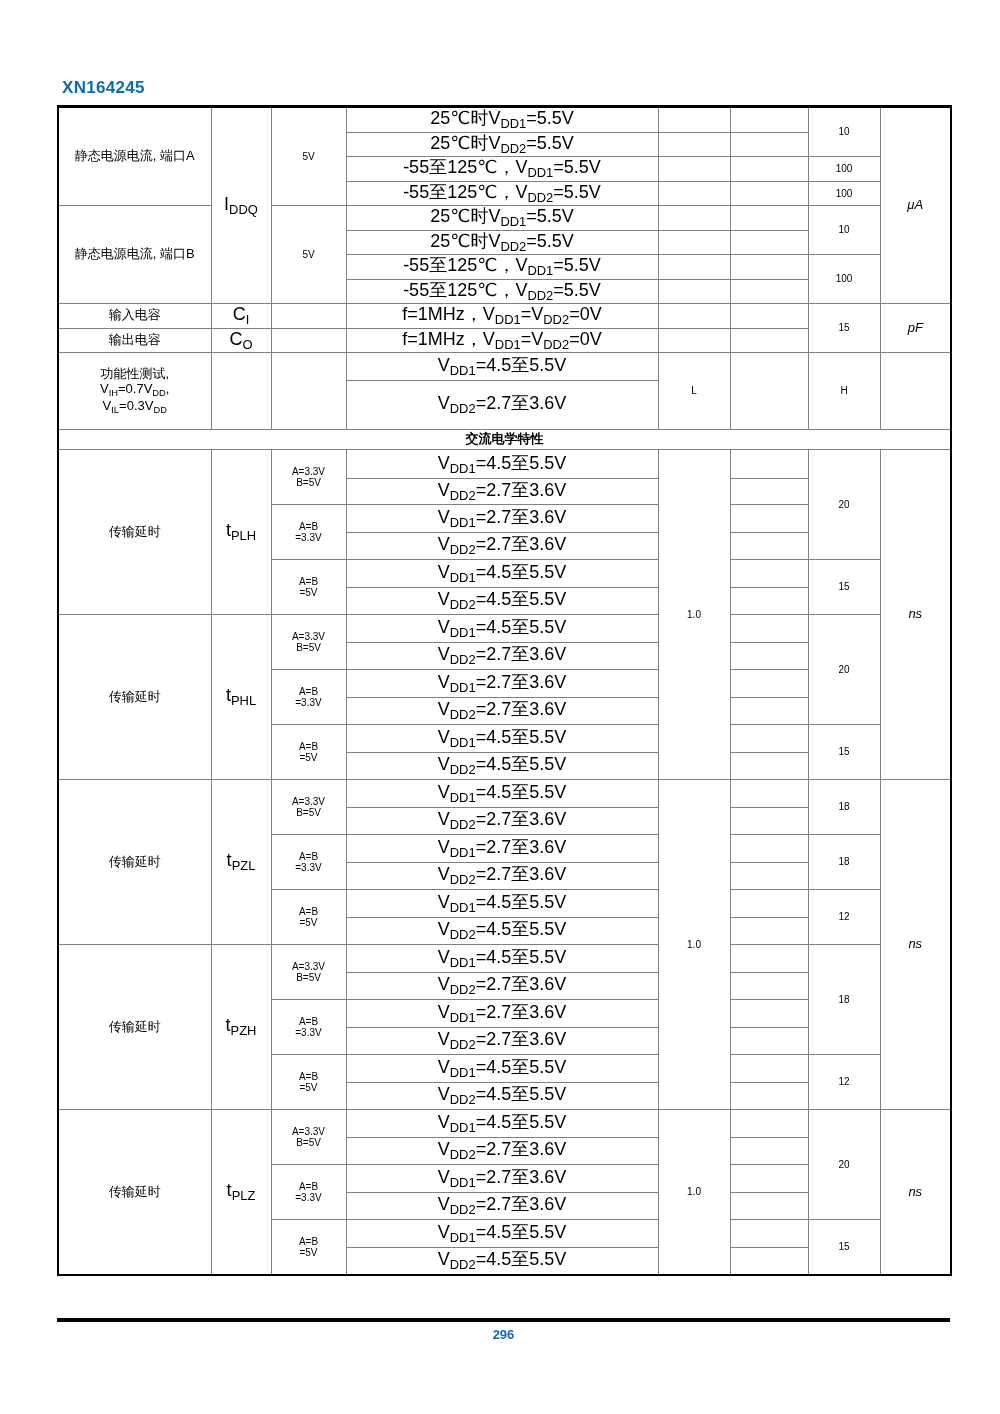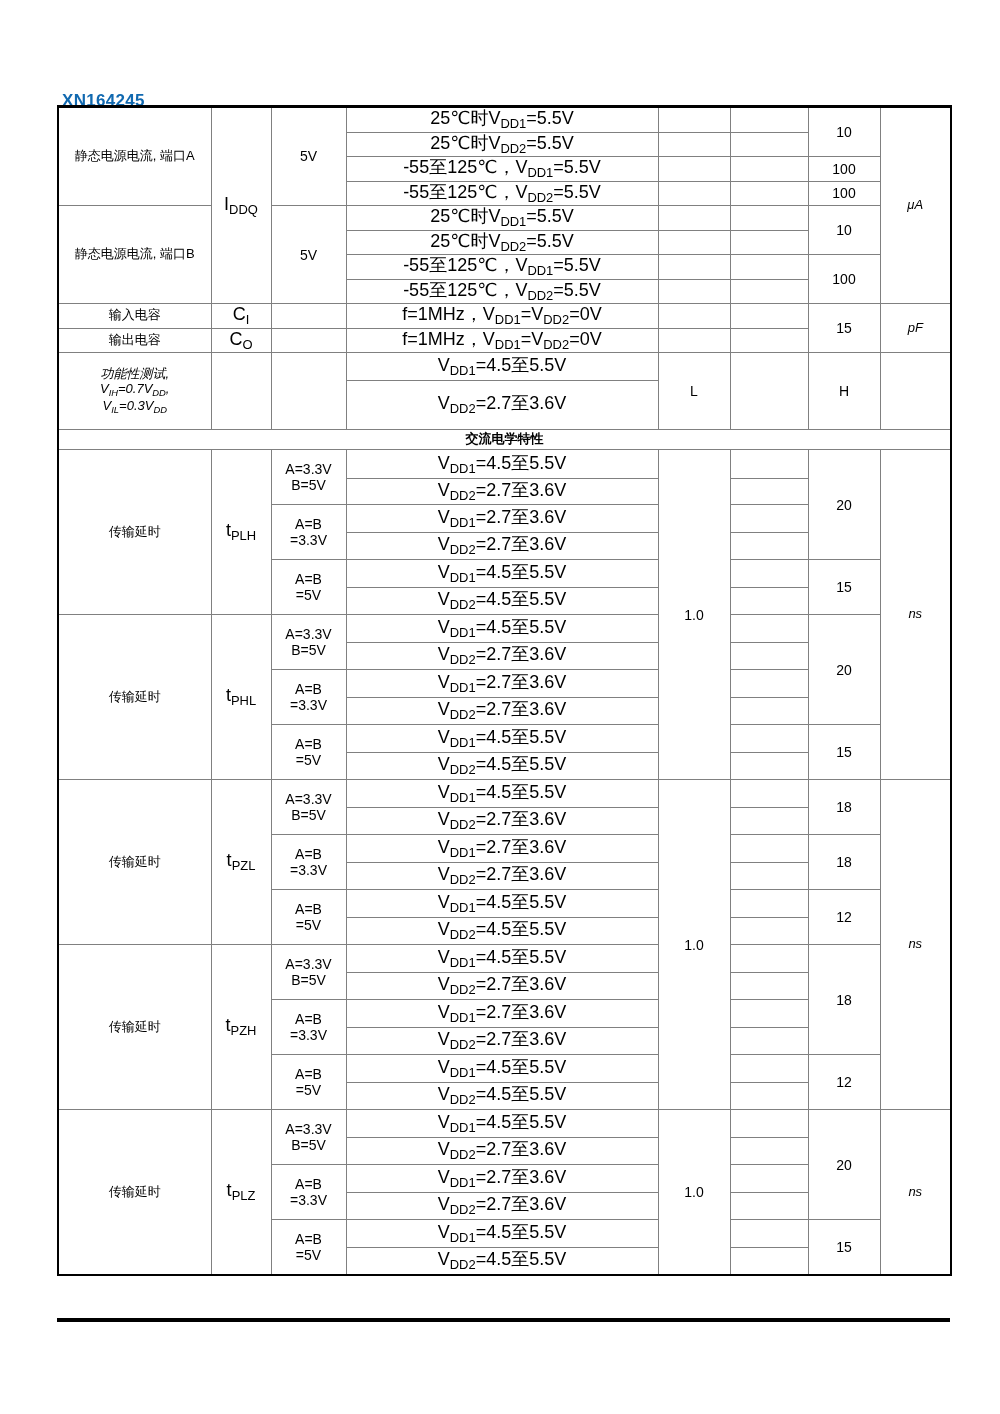--- a/index.html
+++ b/index.html
@@ -10,21 +10,21 @@
     color:#000;
     position:relative;
     overflow:hidden;
   }
   .page{
     position:absolute;
     left:57px; top:0; width:893px; height:1414px;
   }
   .doc-title{
     position:absolute;
-    left:5px; top:91px;
+    left:5px; top:78px;
     font-size:17px;
     font-weight:bold;
     color:#1169b0;
     letter-spacing:.3px;
   }
   table.spec{
     position:absolute;
     left:0; top:105px;
     width:893px;
     border-collapse:collapse;
@@ -42,32 +42,32 @@
   
   table.spec{
     border-top:3px solid #000;
     border-bottom:2px solid #000;
     border-left:2px solid #000;
     border-right:2px solid #000;
   }
   td.lbl{font-size:13px;}
   td.sym{font-size:18px;}
   td.cond{font-size:18px;}
-  td.num{font-size:14px;}
+  td.num{font-size:10px;}
   td.unit{font-size:13px;font-style:italic;}
   td.sec{
     text-align:left;
     font-weight:bold;
     font-size:13px;
     padding-left:6px;
     height:24px;
     margin-top:40px;
   }
   .sub{font-size:0.72em;vertical-align:-0.28em;letter-spacing:0;}
-  .fn-lines{line-height:1.65;font-size:13px;font-style:italic;}
+  .fn-lines{line-height:1.65;font-size:13px;}
   .footer-rule{
     position:absolute;
     left:0; top:1318px;
     width:893px;
     height:0;
     border-top:4px solid #000;
   }
   .page-num{
     position:absolute;
     left:0; top:1327px;
@@ -403,14 +403,15 @@
       </tr>
       <tr>
         <td class="cond" colspan="2"><span>V</span><span class="sub">DD2</span><span>=4.5至5.5V</span></td>
         <td></td>
       </tr>
 
     </tbody>
   </table>
 
   <div class="footer-rule"></div>
+  <div class="page-num">296</div>
 
 </div>
 
 </body></html>

